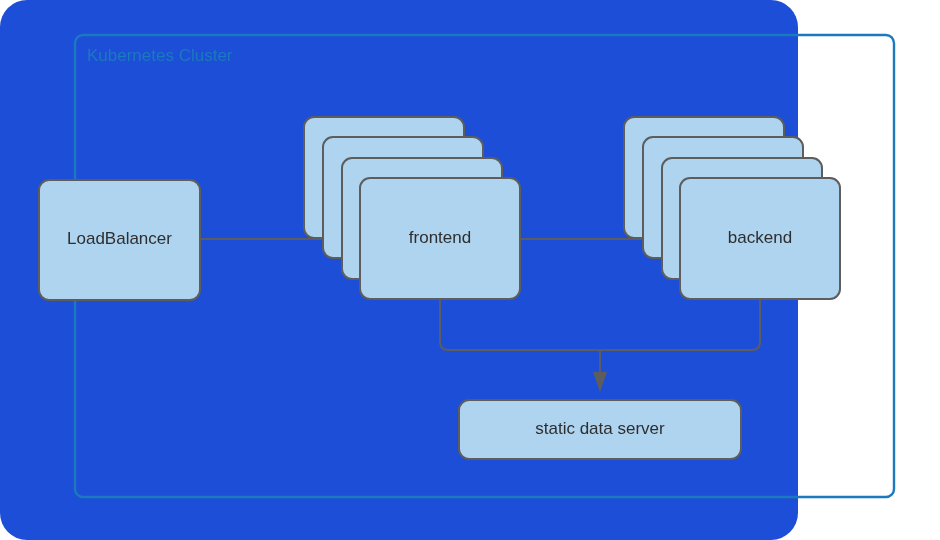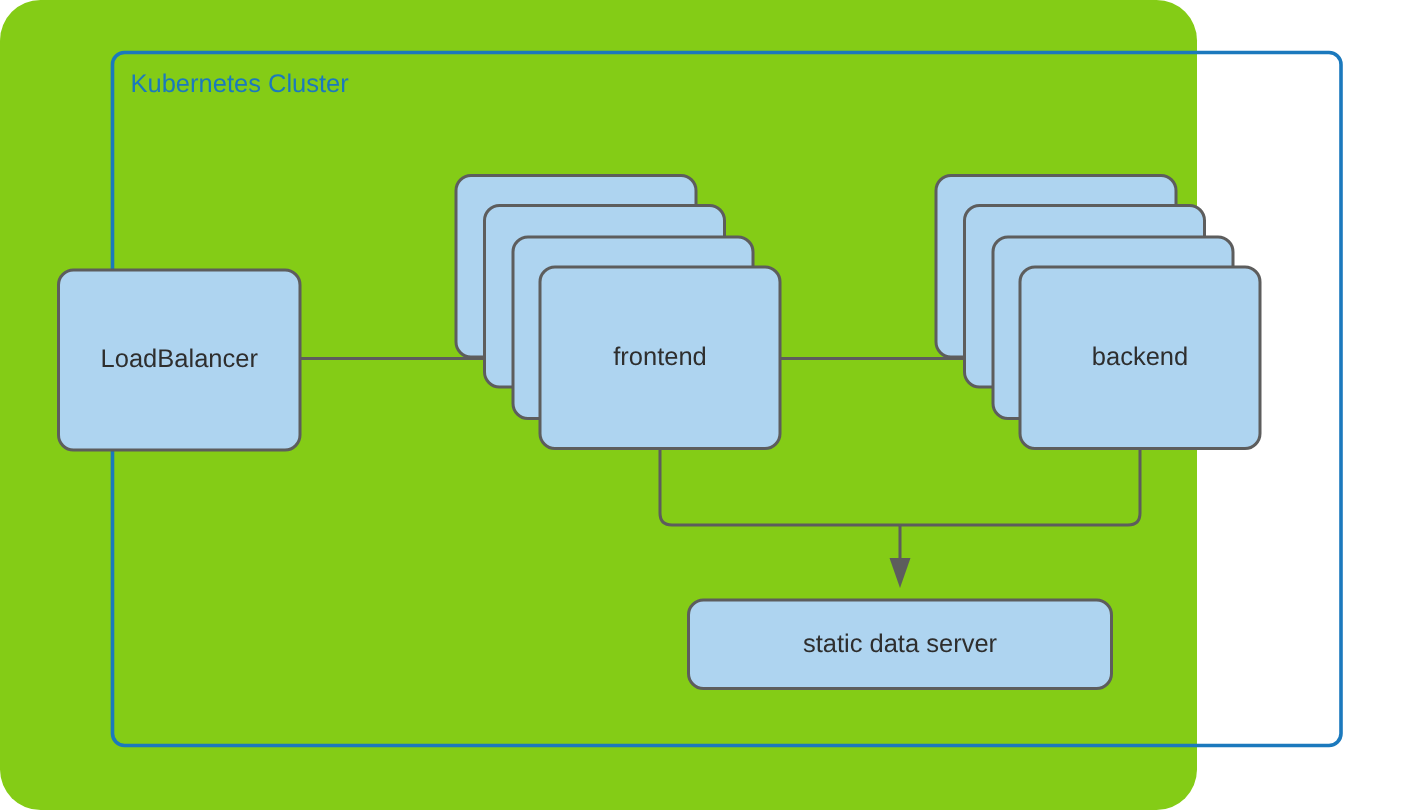--- a/index.html
+++ b/index.html
@@ -11,21 +11,21 @@
   body {
     width: 940px;
     height: 540px;
     overflow: hidden;
     font-family: "Liberation Sans", "DejaVu Sans", sans-serif;
   }
   #diagram-root {
     position: relative;
     width: 798px;
     height: 540px;
-    background: #84cc16;
+    background: #1d4ed8;
     border-radius: 27px;
   }
   svg#diagram-canvas {
     display: block;
     width: 940px;
     height: 540px;
   }
   .node-label {
     font-family: "Liberation Sans", "DejaVu Sans", sans-serif;
     font-size: 17px;

